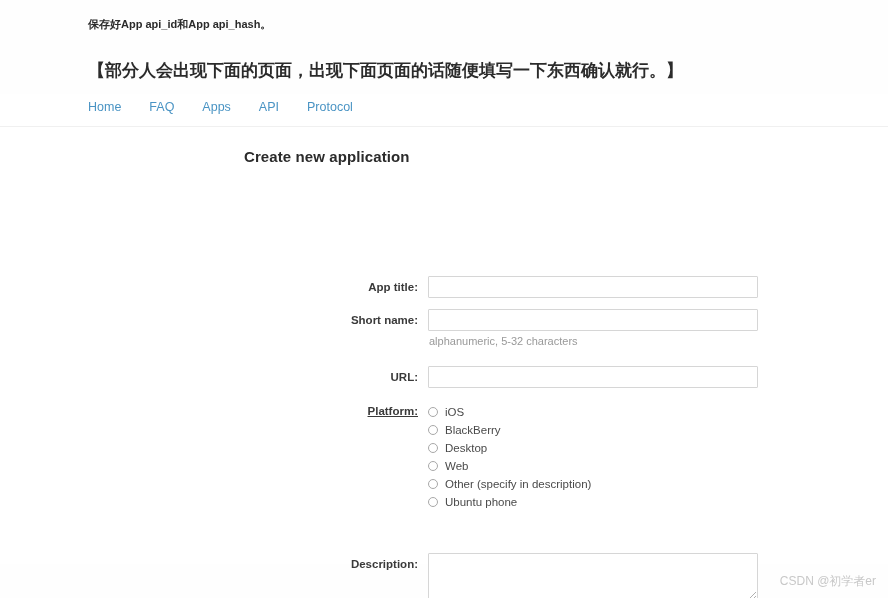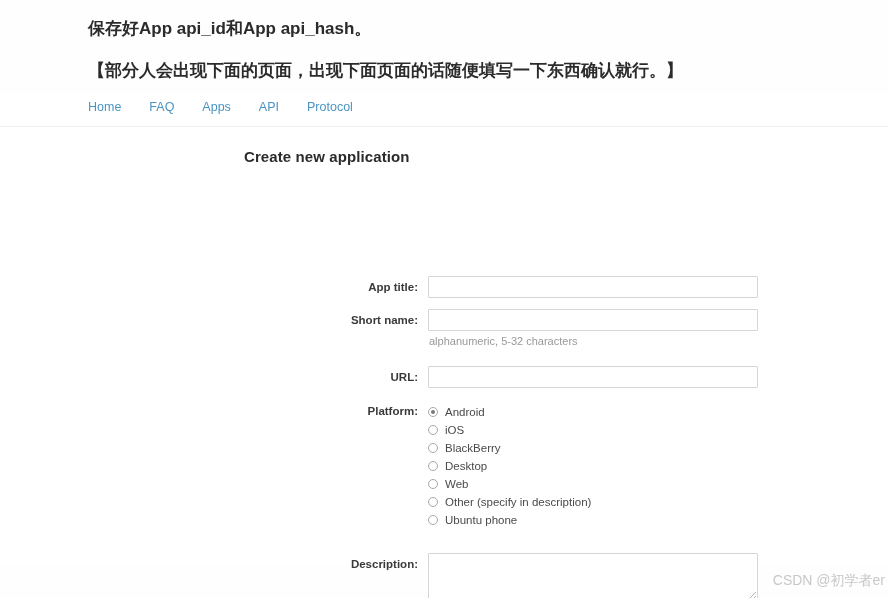--- a/index.html
+++ b/index.html
@@ -19,21 +19,21 @@
   
   .note {
     position: absolute;
     left: 88px;
     color: #2b2b2b;
     font-weight: bold;
     white-space: nowrap;
   }
   #note-line-1 {
     top: 17px;
-    font-size: 17px;
+    font-size: 11px;
     letter-spacing: 0px;
   }
   #note-line-2 {
     top: 59px;
     font-size: 17px;
     letter-spacing: 0px;
   }
 
   
   .tg-page {
@@ -180,23 +180,23 @@
     left: 745px;
     top: 493px;
     width: 12px;
     height: 12px;
     pointer-events: none;
   }
 
   
   .watermark {
     position: absolute;
-    right: 3px;
+    right: 12px;
     bottom: 8px;
-    font-size: 14px;
+    font-size: 12px;
     color: #c8c8c8;
     white-space: nowrap;
   }
 </style>
 </head>
 <body>
 
 <div class="note" id="note-line-1">保存好App api_id和App api_hash。</div>
 
 <div class="note" id="note-line-2">【部分人会出现下面的页面，出现下面页面的话随便填写一下东西确认就行。】</div>
@@ -218,27 +218,23 @@
   <div class="flabel" style="top:187px;">App title:</div>
   <input class="finput" style="top: 182px;" type="text" placeholder="">
 
   <div class="flabel" style="top:220px;">Short name:</div>
   <input class="finput" style="top: 215px;" type="text" placeholder="">
   <div class="fhint" style="top:241px;">alphanumeric, 5-32 characters</div>
 
   <div class="flabel" style="top:277px;">URL:</div>
   <input class="finput" style="top: 272px;" type="text" placeholder="">
 
-  <div class="flabel" style="top:311px;">Platform:</div>
+  <div class="flabel" style="top:311px;text-decoration:underline;">Platform:</div>
 
   <div class="radio-list">
-    <div class="radio-row">
-      <span class="radio-mark on"></span>
-      <span class="radio-label">Android</span>
-    </div>
     <div class="radio-row">
       <span class="radio-mark"></span>
       <span class="radio-label">iOS</span>
     </div>
     <div class="radio-row">
       <span class="radio-mark"></span>
       <span class="radio-label">BlackBerry</span>
     </div>
     <div class="radio-row">
       <span class="radio-mark"></span>

